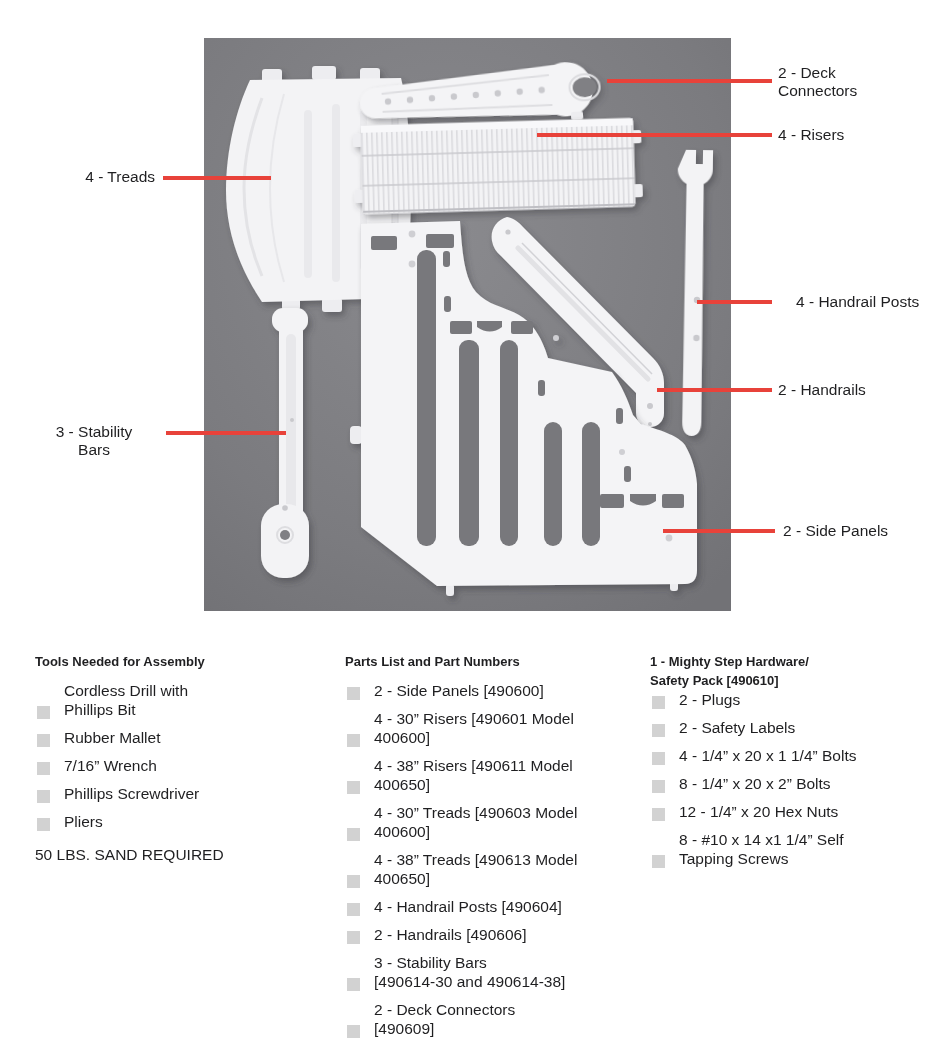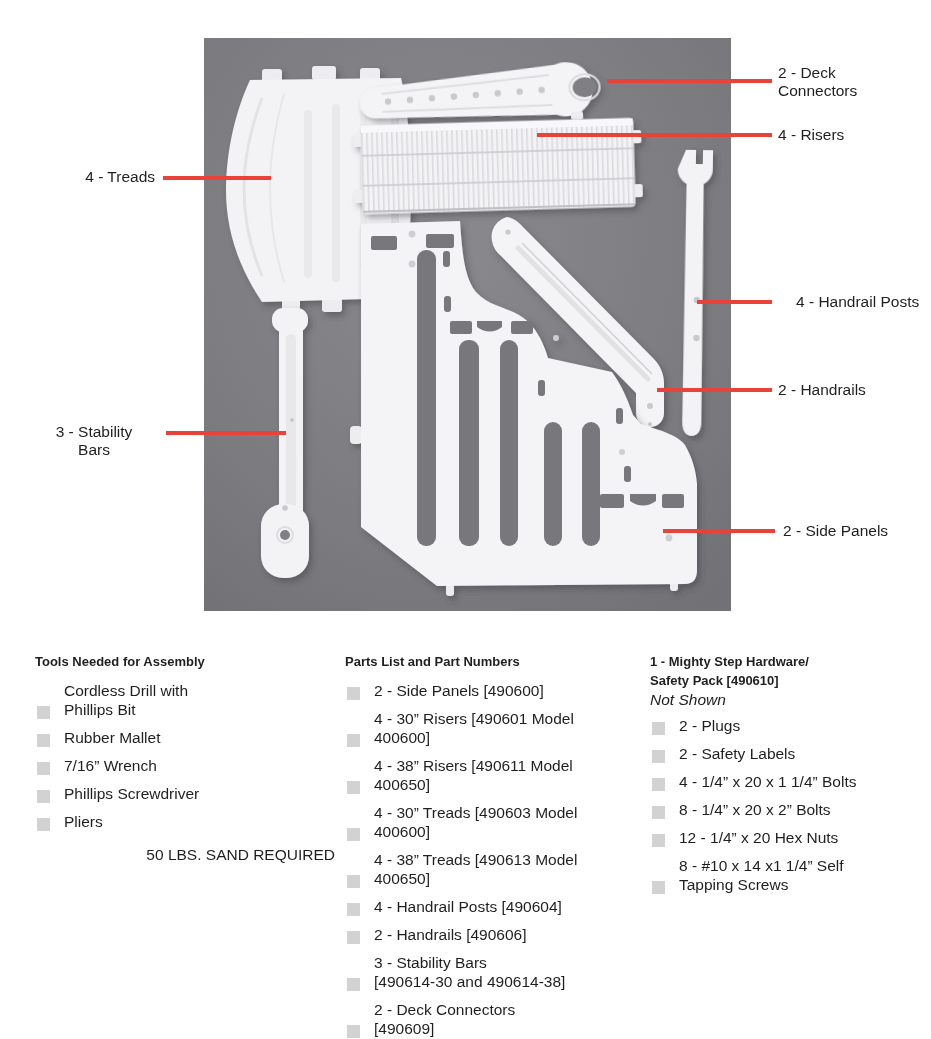--- a/index.html
+++ b/index.html
@@ -28,21 +28,21 @@
   }
   .col-hardware h3 { margin-bottom:0; }
   .subheading { font-style:italic; font-size:15.5px; line-height:19px; margin:0 0 7px 0; }
   ul.plist { list-style:none; margin:0; padding:0; }
   li.item { display:flex; align-items:flex-end; margin:0 0 9px 0; }
   .bullet {
     flex:0 0 13px; width:13px; height:13px;
     background:var(--bullet,#d2d2d2); margin:3px 14px 0 2px;
   }
   .itext { font-size:15.5px; line-height:19px; white-space:pre-line; }
-  .note { font-size:15.5px; line-height:19px; margin-top:14px;text-align:right; }
+  .note { font-size:15.5px; line-height:19px; margin-top:14px; }
 </style>
 </head>
 <body>
 
 <div class="page">
 
   <div class="photo-wrap">
     <svg width="527" height="573" viewBox="0 0 527 573">
       <defs>
         <radialGradient id="bg" cx="45%" cy="35%" r="80%">
@@ -273,21 +273,20 @@
           <span class="bullet"></span>
           <span class="itext">2 - Deck Connectors
 [490609]</span>
         </li>
     </ul>
   </section>
 
   <section class="col col-hardware">
     <h3>1 - Mighty Step Hardware/
 Safety Pack [490610]</h3>
-    <div class="subheading">Not Shown</div>
     <ul class="plist">
       <li class="item">
           <span class="bullet"></span>
           <span class="itext">2 - Plugs</span>
         </li>
       <li class="item">
           <span class="bullet"></span>
           <span class="itext">2 - Safety Labels</span>
         </li>
       <li class="item">

